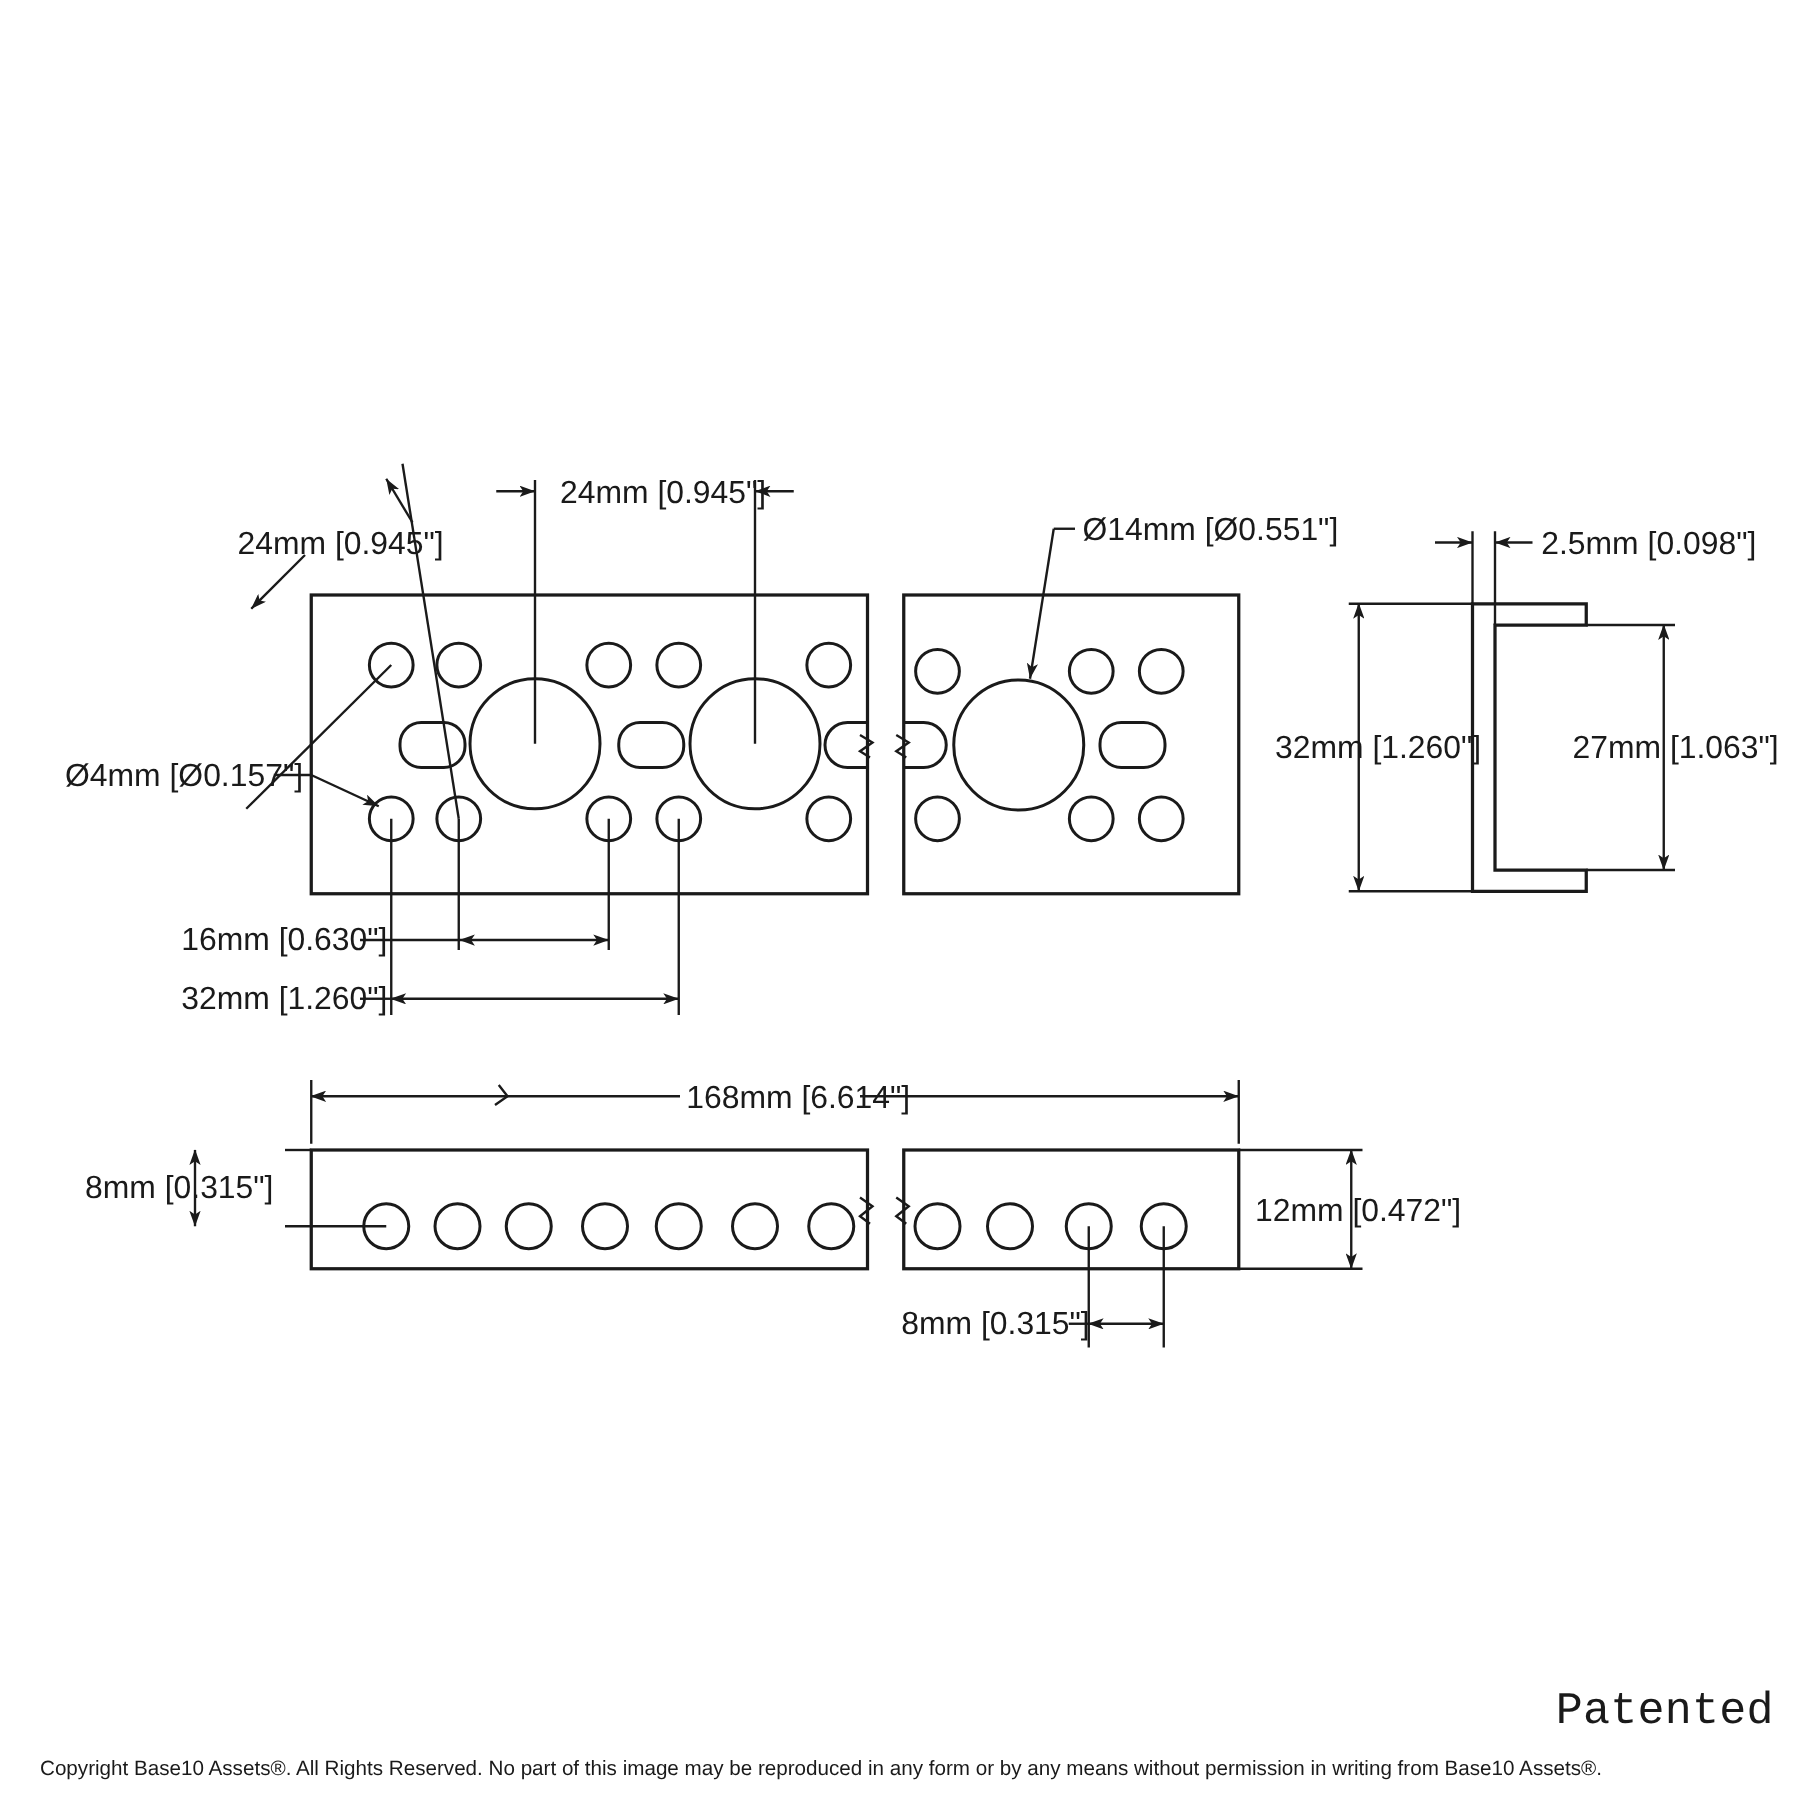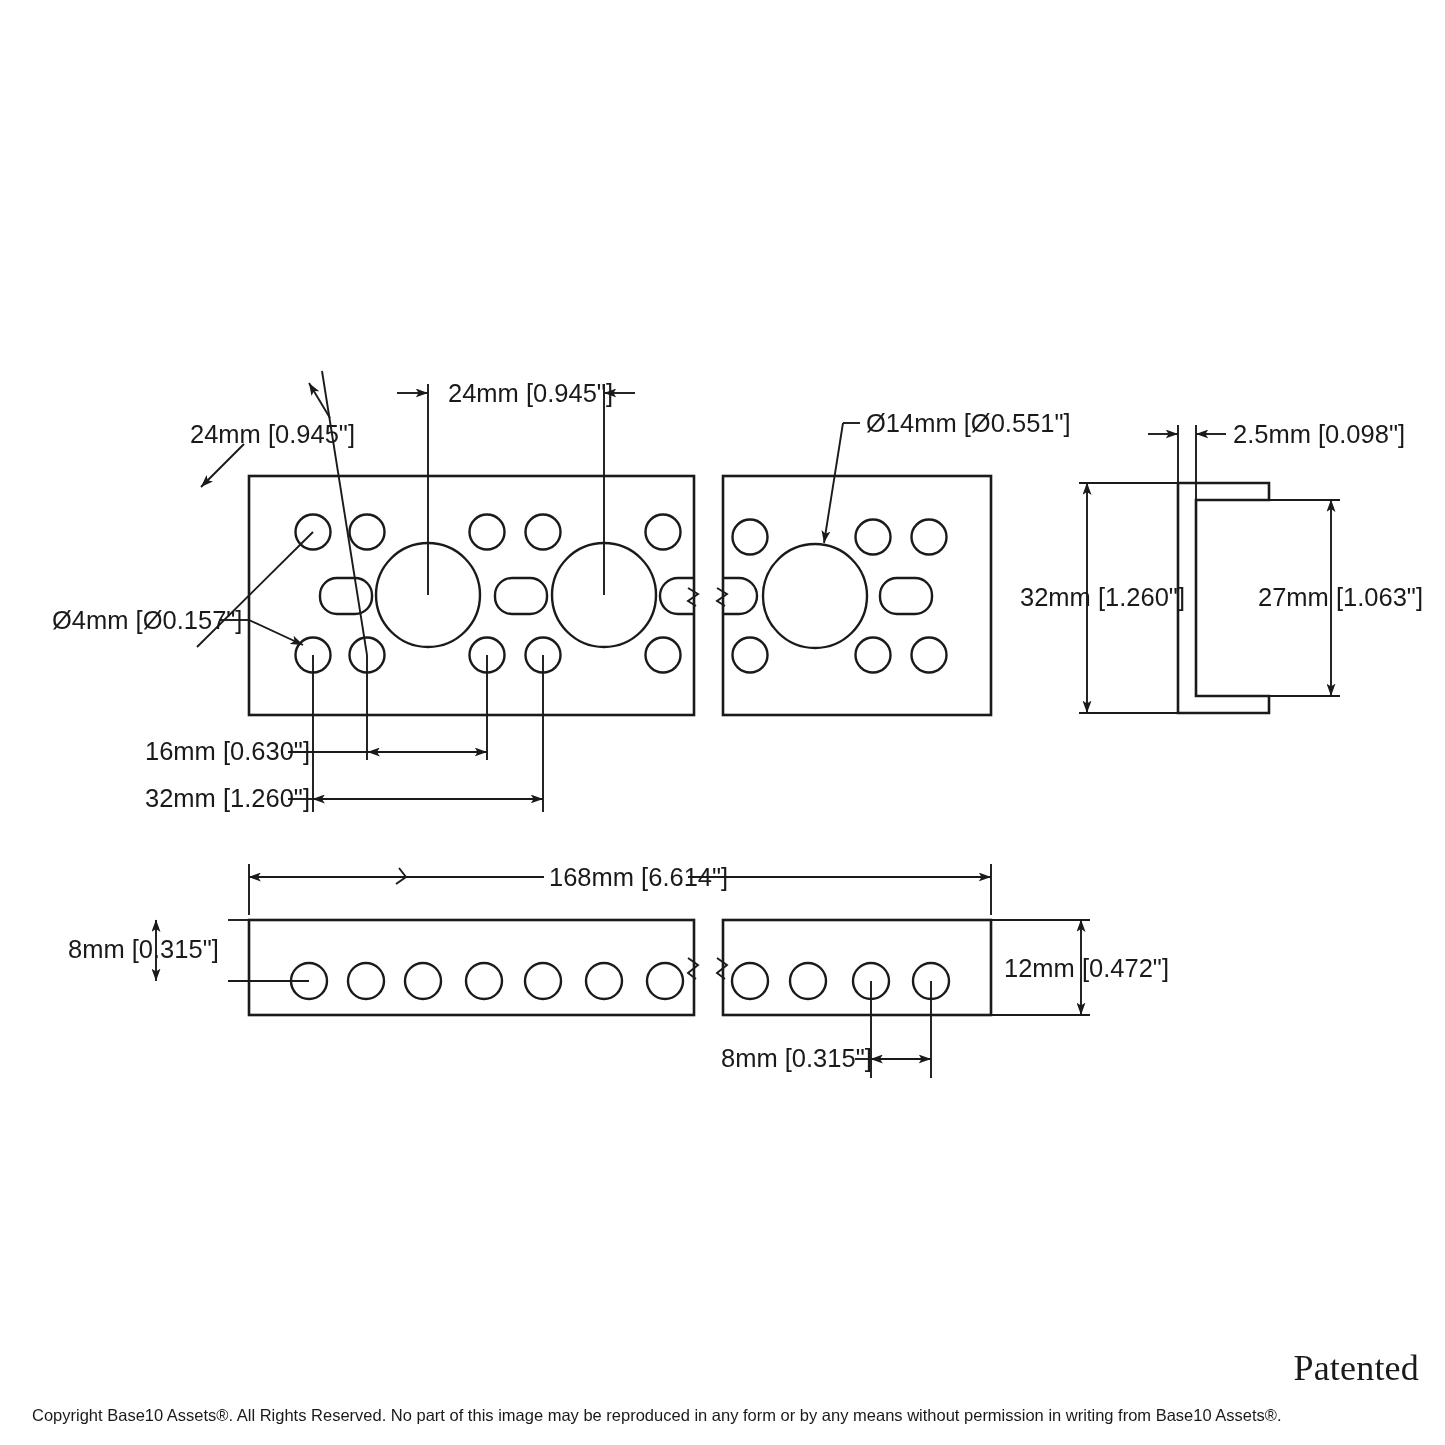--- a/index.html
+++ b/index.html
@@ -6,21 +6,21 @@
   body{width:1445px;height:1445px;font-family:"Liberation Sans",sans-serif;color:#1a1a1a;}
   #stage{position:relative;width:1445px;height:1445px;overflow:hidden;background:#fff;}
   svg#drawing{position:absolute;left:0;top:0;width:1445px;height:1445px;}
   .part{stroke:#1a1a1a;fill:none;stroke-width:2.6;}
   .hole{stroke:#1a1a1a;fill:none;stroke-width:2.4;}
   .dim{stroke:#1a1a1a;fill:none;stroke-width:1.9;}
   .ext{stroke:#1a1a1a;fill:none;stroke-width:1.9;}
   .arrowfill{fill:#1a1a1a;stroke:none;}
   text.dimtext{font-family:"Liberation Sans",sans-serif;font-size:25.5px;fill:#1a1a1a;}
   .footer{position:absolute;left:0;right:0;bottom:0;}
-  .patented{position:absolute;right:26px;bottom:56px;font-size:36px;font-family:Liberation Serif, serif;color:#1a1a1a;letter-spacing:.2px;}
+  .patented{position:absolute;right:26px;bottom:56px;font-size:36px;font-family:Liberation Mono, monospace;color:#1a1a1a;letter-spacing:.2px;}
   .copyright{position:absolute;left:32px;right:26px;bottom:20px;text-align:left;font-size:16.5px;font-family:Liberation Sans, sans-serif;color:#1a1a1a;white-space:nowrap;}
 </style>
 </head>
 <body>
 
 <div id="stage">
 
   <svg id="drawing" viewBox="0 0 1445 1445">
     <defs>
       <marker id="ah" markerWidth="13" markerHeight="9" refX="12.4" refY="4.5" orient="auto" markerUnits="userSpaceOnUse">

